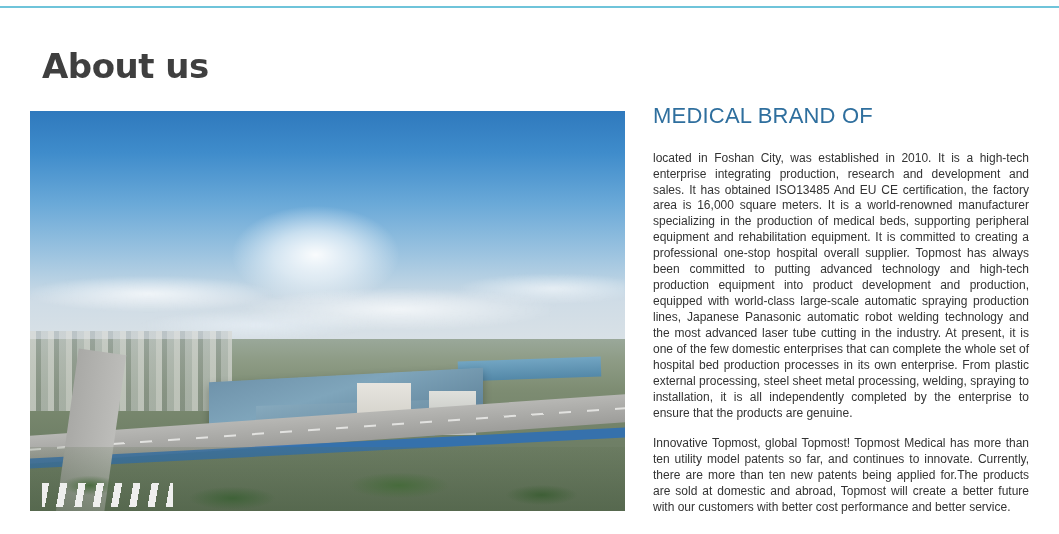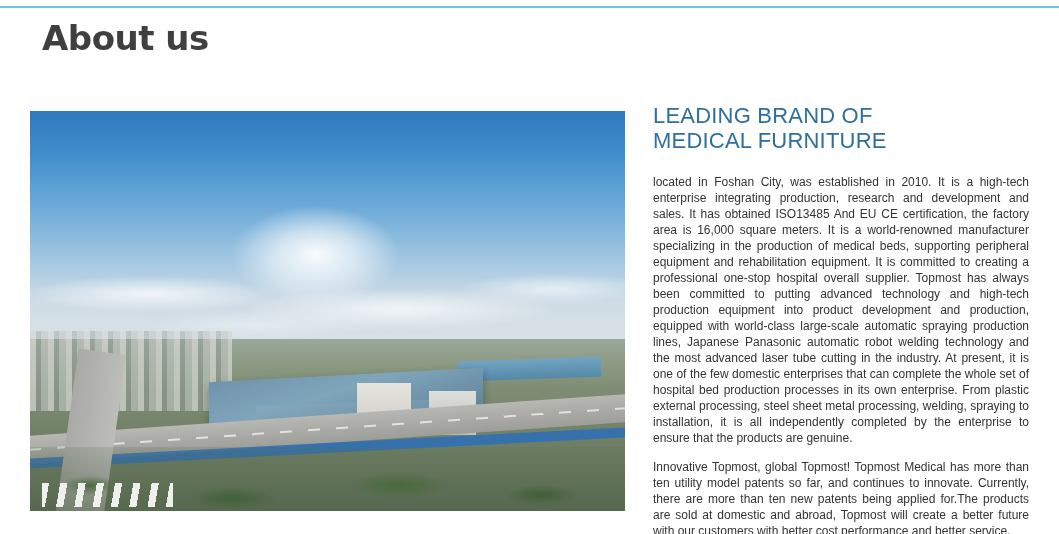--- a/index.html
+++ b/index.html
@@ -23,21 +23,21 @@
     position: absolute;
     left: 0;
     top: 6px;
     width: 1059px;
     height: 2px;
     background: #6fc4da;
   }
   .page-title {
     position: absolute;
     left: 42px;
-    top: 20px;
+    top: 48px;
     font-family: "DejaVu Sans", sans-serif;
     font-weight: bold;
     font-size: 34px;
     letter-spacing: -0.5px;
     color: #3f3f3f;
     margin: 0;
     line-height: 1.1;
   }
   .photo {
     position: absolute;
@@ -258,22 +258,21 @@
       <div class="road-lane"></div>
     </div>
     <div class="road-blue"></div>
     <div class="road-cross"></div>
     <div class="greenery"></div>
     <div class="crosswalk"></div>
   </div>
 
   <div class="right-col">
     <h2 class="headline">
-      <span>LEADING BRAND OF</span><br>
-      <span>MEDICAL FURNITURE</span>
+      <span>MEDICAL BRAND OF</span><br>
     </h2>
     <div class="body-copy">
       <p>located in Foshan City, was established in 2010.  It is a high-tech enterprise integrating production, research and development and sales. It has obtained ISO13485 And EU CE certification, the  factory area is 16,000 square meters. It is a world-renowned manufacturer specializing in the production of medical beds, supporting peripheral equipment and rehabilitation equipment. It is committed to creating a professional one-stop hospital overall supplier. Topmost has always been committed to putting advanced technology and high-tech production equipment into product development and production, equipped with world-class large-scale automatic spraying production lines, Japanese Panasonic automatic robot welding technology and the most advanced laser tube cutting in the industry. At present, it is one of the few domestic enterprises that can complete the whole set of hospital bed production processes in its own enterprise. From plastic external processing, steel sheet metal processing, welding, spraying to installation, it is all independently completed by the enterprise to ensure that the products are genuine.</p>
       <p>Innovative Topmost, global Topmost! Topmost Medical has more than ten utility model patents so far, and continues to innovate. Currently, there are more than ten new patents being applied for.The products are sold at domestic  and abroad, Topmost will create a better future with our customers with better cost performance and better service.</p>
     </div>
   </div>
 
 </div>
 
 </body></html>

